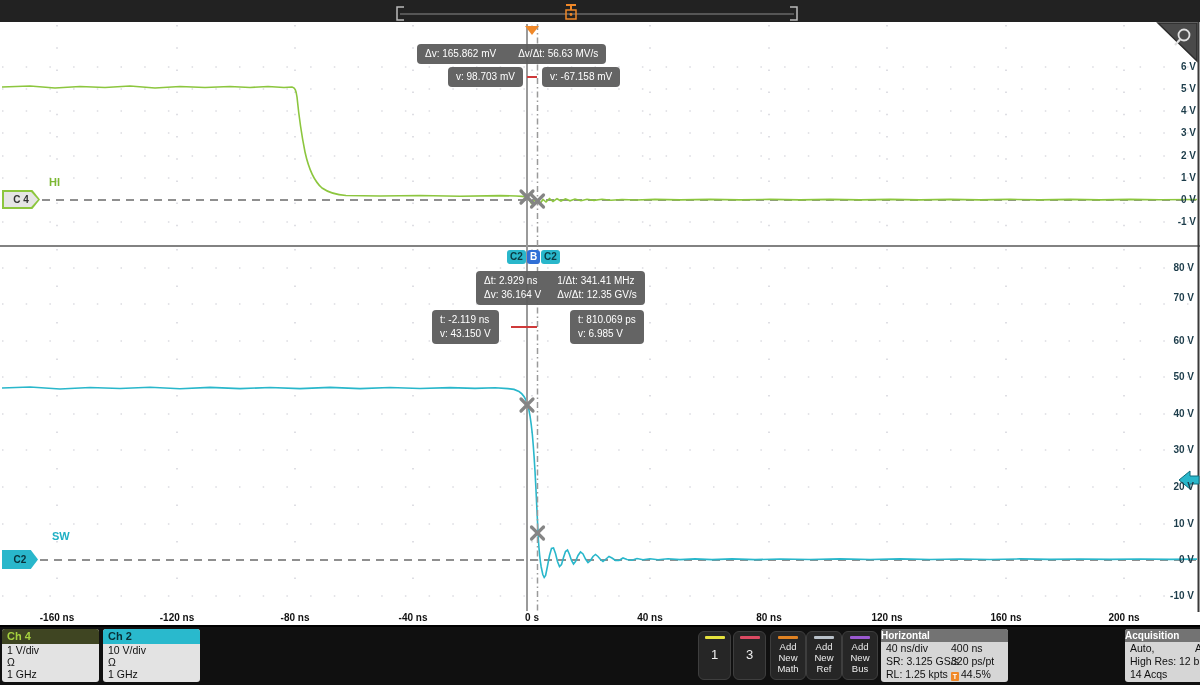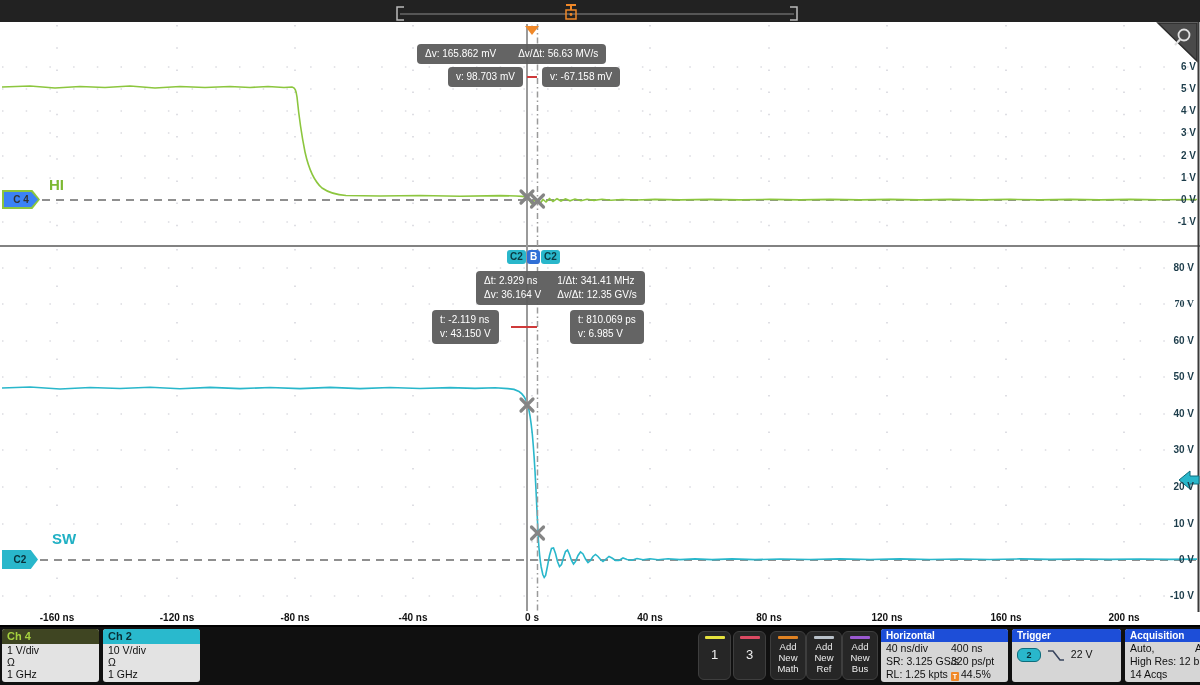--- a/index.html
+++ b/index.html
@@ -26,38 +26,38 @@
   .rogrid{display:grid;grid-template-columns:auto auto;column-gap:16px;}
 
   .cbadge{position:absolute;height:14px;border-radius:3px;font-size:10px;font-weight:700;
           text-align:center;line-height:14px;padding:0 3px;}
   .cy{background:#29b7cb;color:#0b3a42;}
   .bl{background:#2f6fd6;color:#fff;}
 
   
   .chpent{position:absolute;clip-path:polygon(0 0,80% 0,100% 50%,80% 100%,0 100%);
           font-size:10px;font-weight:700;display:flex;align-items:center;justify-content:center;}
-  .wavelabel{position:absolute;font-size:15px;font-weight:700;}
+  .wavelabel{position:absolute;font-size:11px;font-weight:700;}
 
   
   #bottombar{left:0;top:625px;width:1200px;height:60px;background:#101010;border-top:2px solid #000;}
   .chcard{position:absolute;top:2px;width:97px;height:53px;border-radius:3px;overflow:hidden;background:#e3e3e3;}
   .chcard .hd{height:15px;font-size:11px;font-weight:700;padding-left:5px;line-height:15px;}
   .chcard .row{font-size:10.5px;color:#101010;padding-left:5px;line-height:12px;}
   .hd4{background:#3f4522;color:#a6d23e;}
   .hd2{background:#29b9cd;color:#082f36;}
 
   .sqbtn{position:absolute;top:4px;height:47px;background:#262626;border:1px solid #3e3e3e;border-radius:6px;
          color:#eee;text-align:center;}
   .stripe{width:20px;height:3px;border-radius:1px;margin:4px auto 2px auto;}
   .numlbl{font-size:13px;margin-top:8px;}
   .addlbl{font-size:9.5px;line-height:11px;margin-top:0;}
 
   .panel{position:absolute;top:2px;height:53px;background:#d6d6d6;border-radius:3px;overflow:hidden;}
-  .panel .hd{height:13px;background:#1d4ed8;color:#fff;font-size:10px;font-weight:700;line-height:13px;padding-left:5px;}
+  .panel .hd{height:13px;background:#737373;color:#fff;font-size:10px;font-weight:700;line-height:13px;}
   .panel .prow{font-size:10.5px;color:#101010;line-height:13px;position:relative;padding-left:5px;}
   .pright{position:absolute;left:70px;top:0;}
   .tposicon{display:inline-block;width:8px;height:9px;background:#f08828;color:#fff;font-size:7px;font-weight:700;
             text-align:center;line-height:9px;border-radius:1px;vertical-align:-1px;margin-right:2px;}
   .trig2{display:inline-block;width:22px;height:12px;background:#29b7cb;border:1px solid #0e6d7c;border-radius:6px;
          color:#083038;font-size:9px;font-weight:700;text-align:center;line-height:12px;vertical-align:middle;}
 </style>
 </head>
 <body>
 
@@ -188,21 +188,21 @@
 <div class="vlabel abs" style="left:1152px;top:62px;">6 V</div>
 <div class="vlabel abs" style="left:1152px;top:84px;">5 V</div>
 <div class="vlabel abs" style="left:1152px;top:106px;">4 V</div>
 <div class="vlabel abs" style="left:1152px;top:128px;">3 V</div>
 <div class="vlabel abs" style="left:1152px;top:151px;">2 V</div>
 <div class="vlabel abs" style="left:1152px;top:173px;">1 V</div>
 <div class="vlabel abs" style="left:1152px;top:195px;">0 V</div>
 <div class="vlabel abs" style="left:1152px;top:217px;">-1 V</div>
 
 <div class="vlabel abs" style="left:1150px;top:263px;">80 V</div>
-<div class="vlabel abs" style="left:1150px;top:299px;font-family:Liberation Serif, serif;">70 V</div>
+<div class="vlabel abs" style="left:1150px;top:293px;">70 V</div>
 <div class="vlabel abs" style="left:1150px;top:336px;">60 V</div>
 <div class="vlabel abs" style="left:1150px;top:372px;">50 V</div>
 <div class="vlabel abs" style="left:1150px;top:409px;">40 V</div>
 <div class="vlabel abs" style="left:1150px;top:445px;">30 V</div>
 <div class="vlabel abs" style="left:1150px;top:482px;">20 V</div>
 <div class="vlabel abs" style="left:1150px;top:519px;">10 V</div>
 <div class="vlabel abs" style="left:1150px;top:555px;">0 V</div>
 <div class="vlabel abs" style="left:1150px;top:591px;">-10 V</div>
 
 <div class="tlabel abs" style="left:27px;">-160 ns</div>
@@ -210,21 +210,21 @@
 <div class="tlabel abs" style="left:265px;">-80 ns</div>
 <div class="tlabel abs" style="left:383px;">-40 ns</div>
 <div class="tlabel abs" style="left:502px;">0 s</div>
 <div class="tlabel abs" style="left:620px;">40 ns</div>
 <div class="tlabel abs" style="left:739px;">80 ns</div>
 <div class="tlabel abs" style="left:857px;">120 ns</div>
 <div class="tlabel abs" style="left:976px;">160 ns</div>
 <div class="tlabel abs" style="left:1094px;">200 ns</div>
 
 <div class="chpent abs" style="left:2px;top:190px;width:38px;height:19px;background:#8cc63e;">
-  <div class="chpent" style="left:2px;top:2px;width:34px;height:15px;background:#3b82f6;color:#333;">
+  <div class="chpent" style="left:2px;top:2px;width:34px;height:15px;background:#e5e5e5;color:#333;">
     <span>C 4</span>
   </div>
 </div>
 <div class="wavelabel abs" style="left:49px;top:176px;color:#7cb832;">HI</div>
 
 <div class="chpent abs" style="left:2px;top:550px;width:36px;height:19px;background:#29b7cb;color:#083038;">
   <span>C2</span>
 </div>
 <div class="wavelabel abs" style="left:52px;top:530px;color:#1fb0c4;">SW</div>
 
@@ -293,30 +293,20 @@
   <div class="panel" style="left:881px;width:127px;">
     <div class="hd">Horizontal</div>
     <div class="prow"><span>40 ns/div</span>
       <span class="pright">400 ns</span></div>
     <div class="prow"><span>SR: 3.125 GS/s</span>
       <span class="pright">320 ps/pt</span></div>
     <div class="prow"><span>RL: 1.25 kpts</span>
       <span class="pright"><span class="tposicon">T</span><span>44.5%</span></span></div>
   </div>
 
-  <div class="panel" style="left:1012px;width:109px;">
-    <div class="hd">Trigger</div>
-    <div class="prow" style="margin-top:6px;">
-      <span class="trig2">2</span>
-      <svg width="18" height="13" style="position:static;vertical-align:middle;margin:0 3px;">
-        <path d="M1 2 H6 L13 11 H17" fill="none" stroke="#39455e" stroke-width="1.6"></path>
-      </svg>
-      <span>22 V</span>
-    </div>
-  </div>
 
   <div class="panel" style="left:1125px;width:110px;">
     <div class="hd">Acquisition</div>
     <div class="prow"><span>Auto,</span>
       <span class="pright">Ana</span></div>
     <div class="prow">High Res: 12 bits</div>
     <div class="prow">14 Acqs</div>
   </div>
 </div>
 

